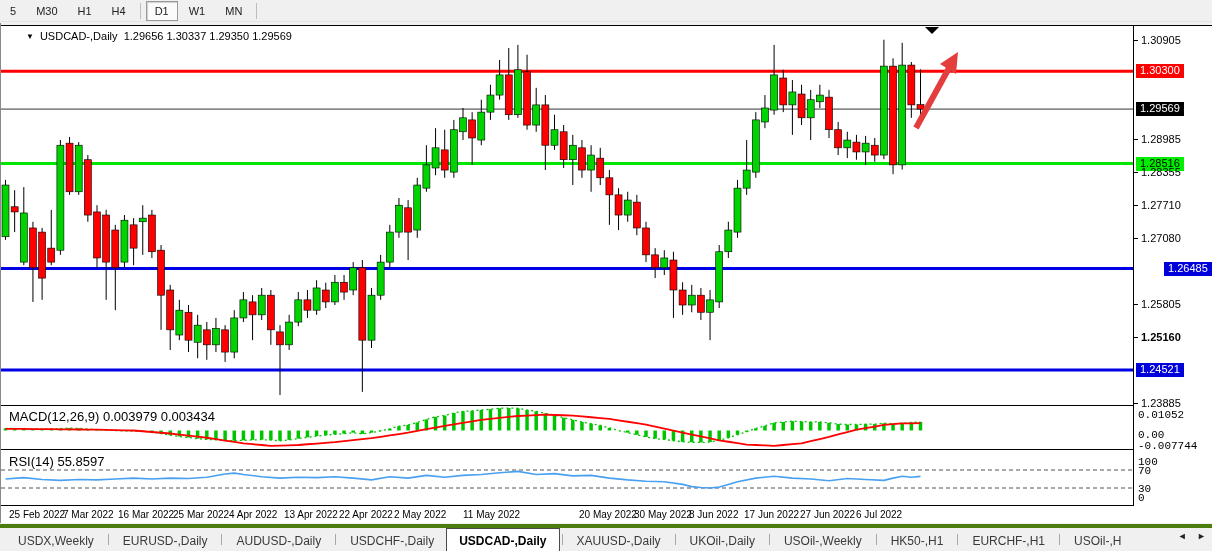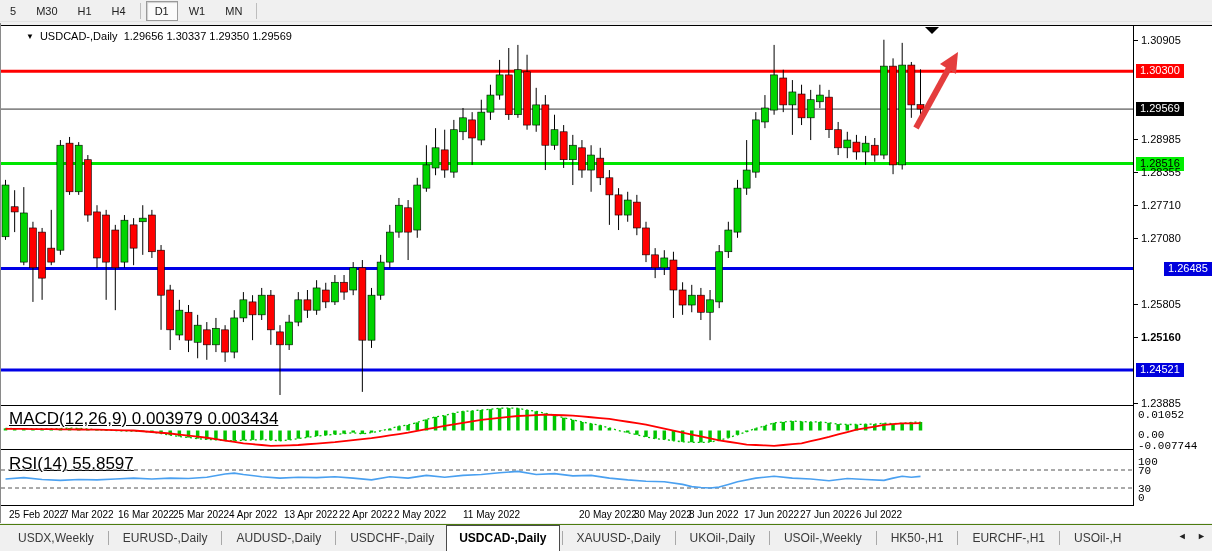--- a/index.html
+++ b/index.html
@@ -18,27 +18,27 @@
   #axis-line { position:absolute; left:1133px; top:25px; width:1px; height:481px; background:#000; }
   .panel-sep { position:absolute; left:1px; width:1211px; height:1px; background:#000; }
   #price-axis { position:absolute; left:1134px; top:26px; width:78px; height:497px; background:#fff; }
   .tick-label { position:absolute; left:7px; font-size:11px; color:#000; line-height:12px; }
   .tick-dash { position:absolute; left:0; width:4px; height:1px; background:#000; }
   .badge { position:absolute; left:2px; font-size:11px; line-height:13px; padding:0 4px 1px 4px; font-weight:400; }
   .axis-small { position:absolute; left:4px; font-size:11px; color:#000; line-height:11px;font-family:Liberation Mono, monospace; }
   
   #chart-title { position:absolute; left:26px; top:30px; font-size:11px; color:#000; }
   #chart-title .tri { font-size:8px; vertical-align:1px; margin-right:6px; }
-  .panel-label { position:absolute; left:9px; font-size:17px; color:#000;text-decoration:underline; }
+  .panel-label { position:absolute; left:9px; font-size:13px; color:#000; }
   
   #date-axis { position:absolute; left:1px; top:506px; width:1132px; height:17px; background:#fff; }
   .date-label { position:absolute; top:3px; font-size:10px; color:#000; white-space:nowrap; }
   
   #tabbar { position:absolute; left:0; top:524px; width:1212px; height:27px; background:#f0f0f0;
-    border-top:1px solid #4d7c0f; display:flex; align-items:stretch; overflow:hidden; }
+    border-top:4px solid #4d7c0f; display:flex; align-items:stretch; overflow:hidden; }
   .tab { font-size:12px; color:#3a3a3a; padding:6px 12px 0 12px; white-space:nowrap; }
   .tab.active { background:#fff; border:1px solid #4a4a4a; border-bottom:none; color:#000;
     font-weight:bold; margin-top:0; padding-top:5px; }
   .tab-sep { width:1px; background:#a8a8a8; margin:6px 2px; }
   #tab-scroll { position:absolute; right:2px; top:531px; font-size:9px; color:#222; letter-spacing:4px; }
   svg { position:absolute; overflow:visible; }
 </style>
 </head>
 <body>
 

